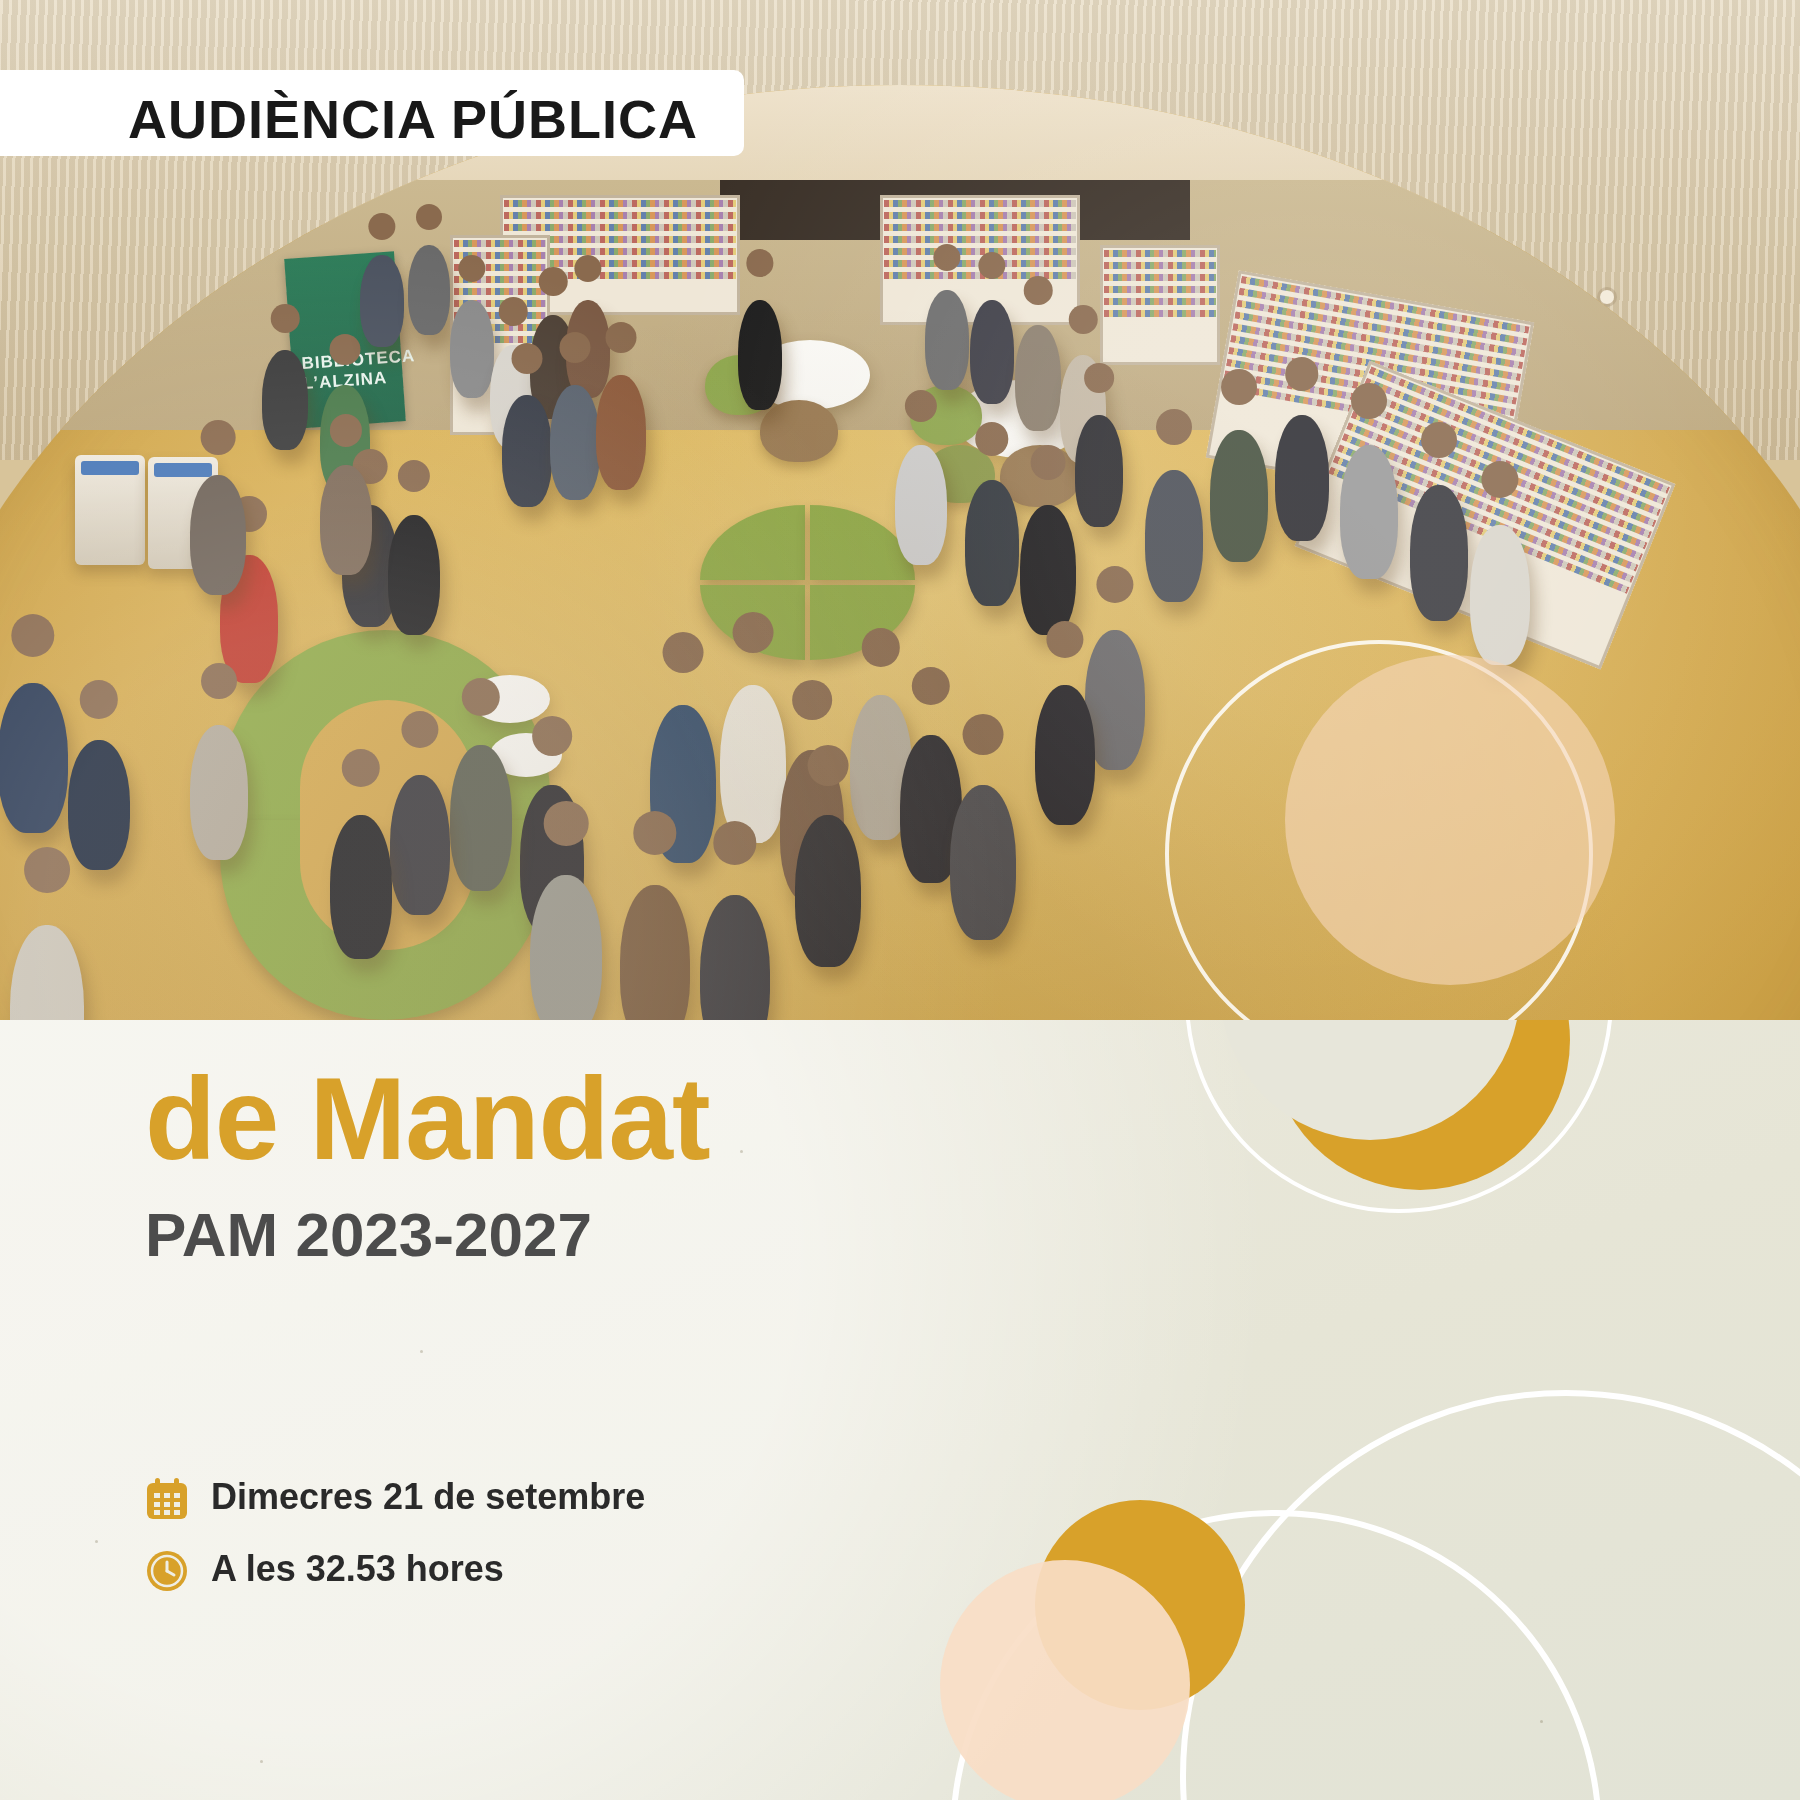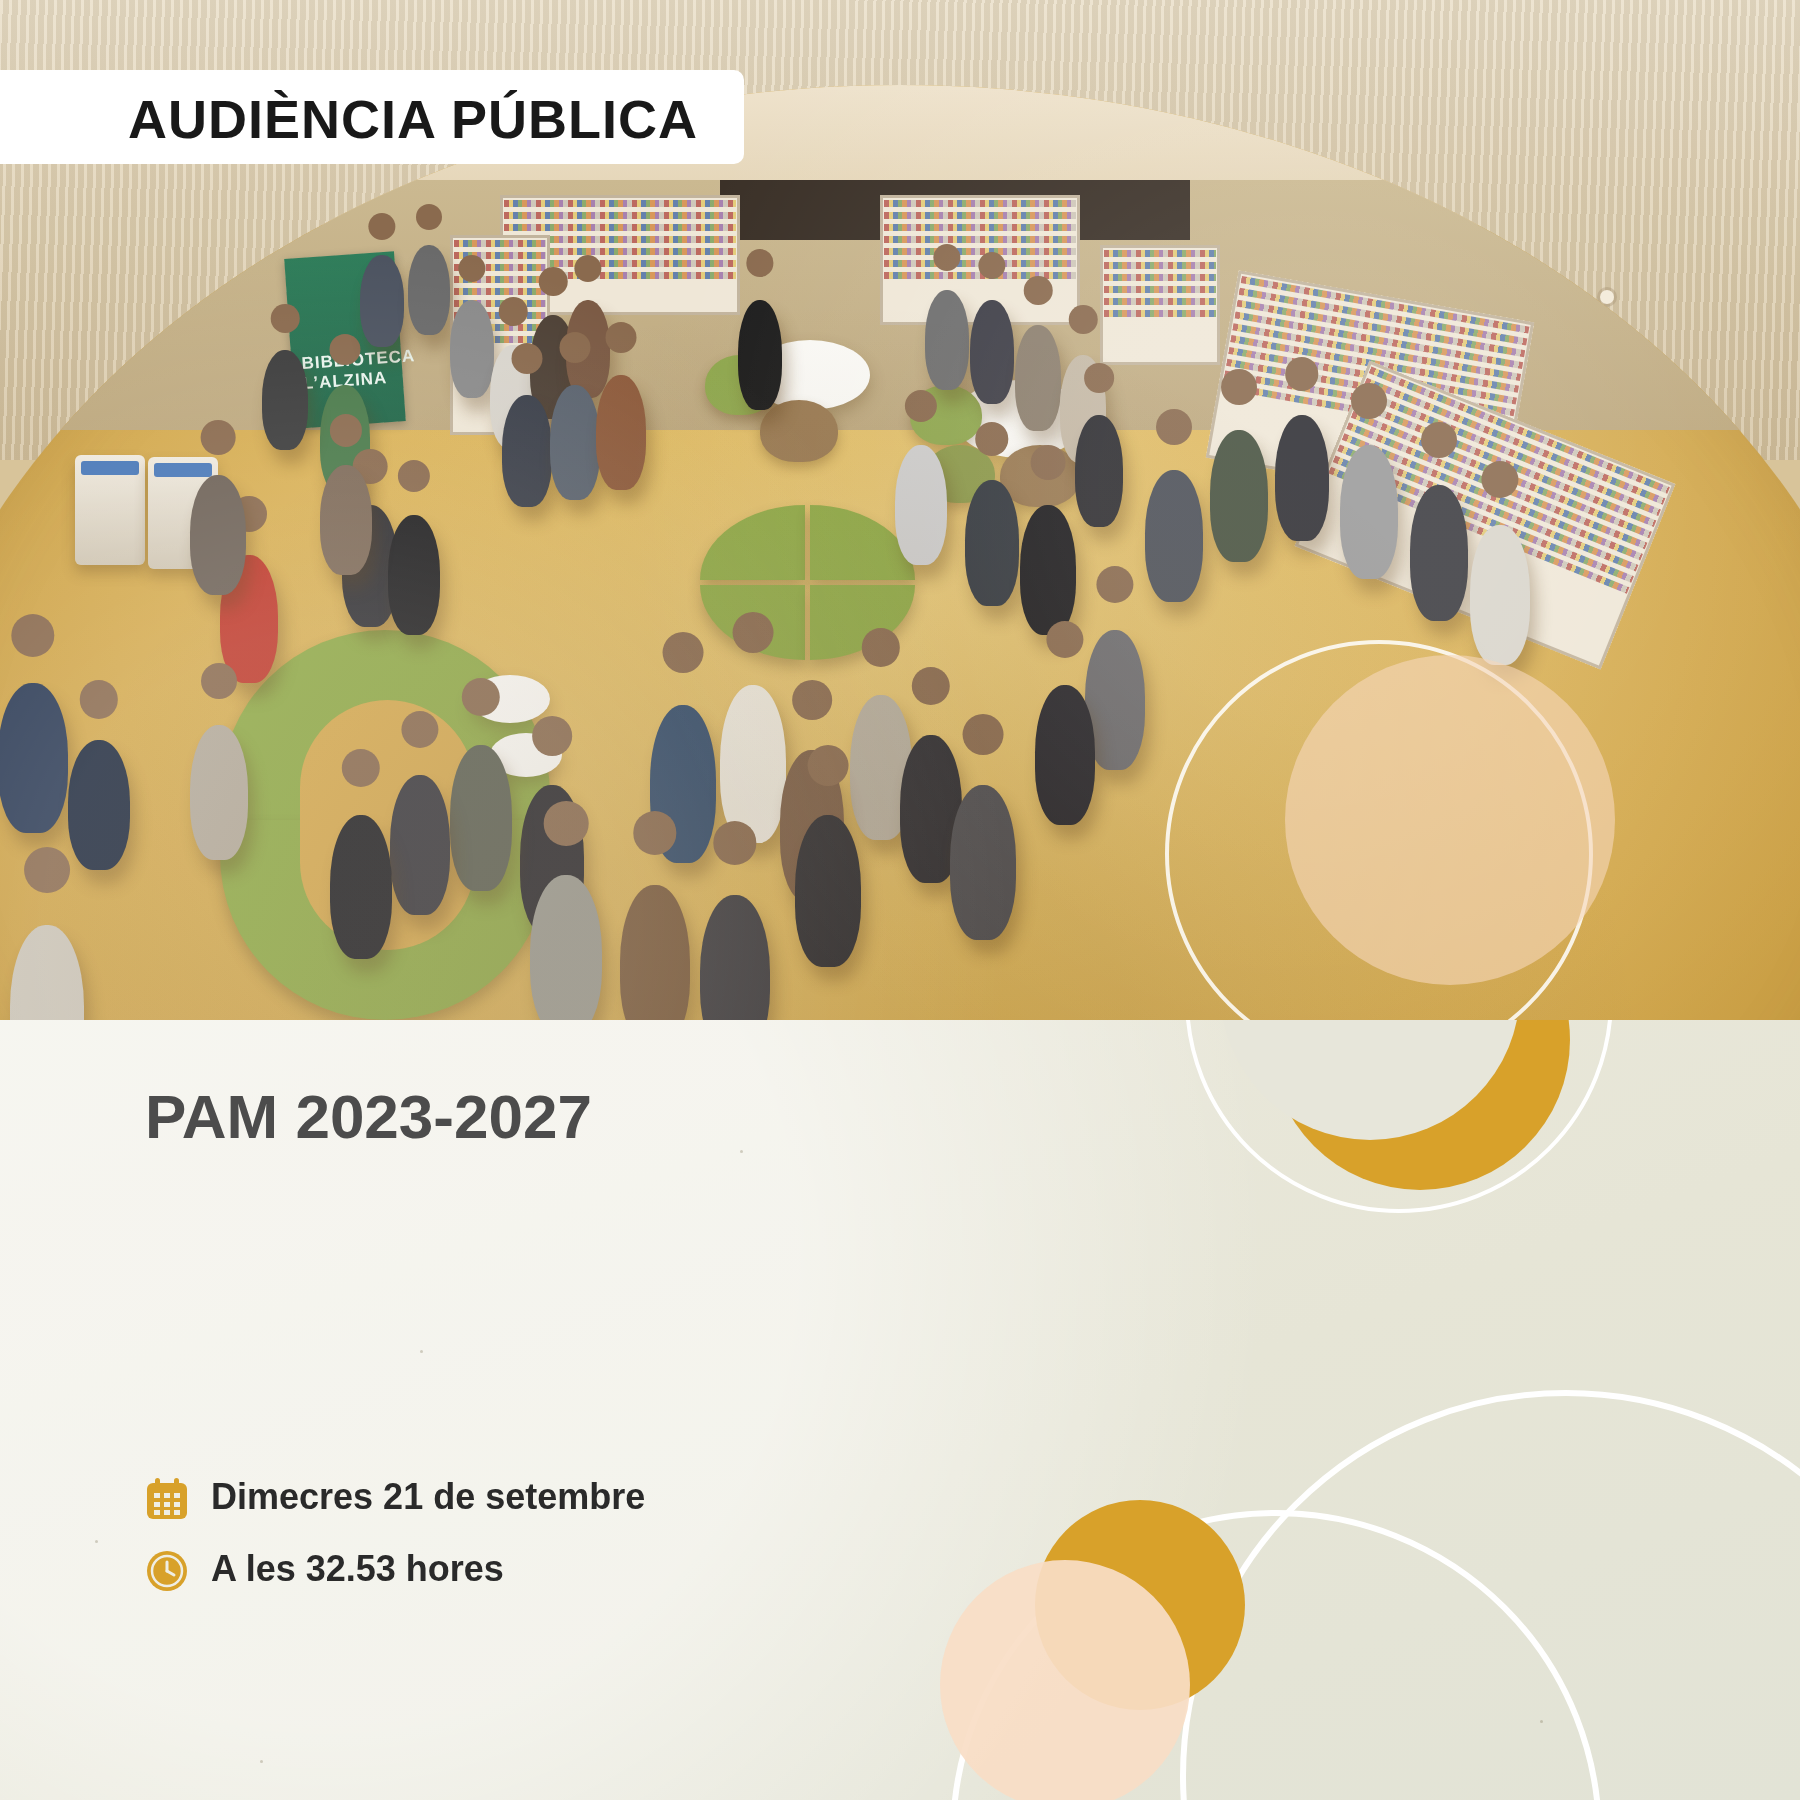--- a/index.html
+++ b/index.html
@@ -172,21 +172,21 @@
     position: absolute;
     border-radius: 50%;
   }
 
   
   .kicker-tab {
     position: absolute;
     left: 0;
     top: 70px;
     background: #ffffff;
-    padding: 22px 46px 18px 128px;
+    padding: 22px 46px 10px 128px;
     border-radius: 0 10px 10px 0;
     z-index: 30;
   }
   .kicker-tab .kicker {
     font-size: 54px;
     font-weight: bold;
     letter-spacing: 1px;
     color: #191919;
     line-height: 1;
     white-space: nowrap;
@@ -456,20 +456,21 @@
     <div class="deco" style="left:1035px;top:480px;width:210px;height:210px;background:#d8a12a;"></div>
     <div class="deco" style="left:940px;top:540px;width:250px;height:250px;background:rgba(249,221,197,.92);"></div>
 
     <div class="paper-speck" style="left:740px;top:130px"></div>
     <div class="paper-speck" style="left:420px;top:330px"></div>
     <div class="paper-speck" style="left:95px;top:520px"></div>
     <div class="paper-speck" style="left:1540px;top:700px"></div>
     <div class="paper-speck" style="left:260px;top:740px"></div>
 
     <div class="title-wrap">
+      <div class="title">de Mandat</div>
       <div class="subtitle">PAM 2023-2027</div>
     </div>
 
     <div class="details">
 
       <div class="detail-row">
         <span class="detail-icon">
           <svg viewBox="0 0 44 44" width="44" height="44" aria-hidden="true">
             <rect x="2" y="6" width="40" height="36" rx="6" fill="#d8a12a"></rect>
             <rect x="10" y="1" width="5" height="10" rx="2.5" fill="#d8a12a"></rect>

